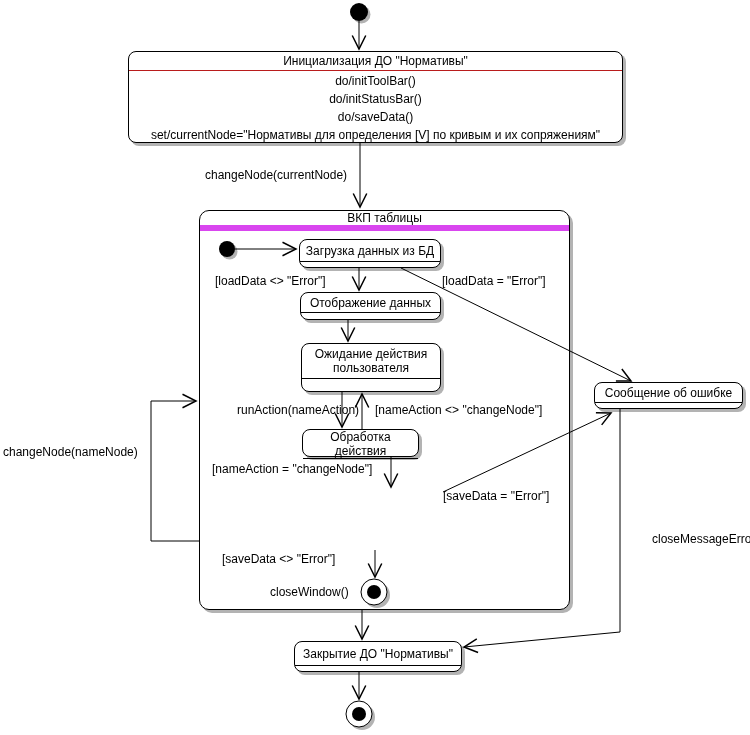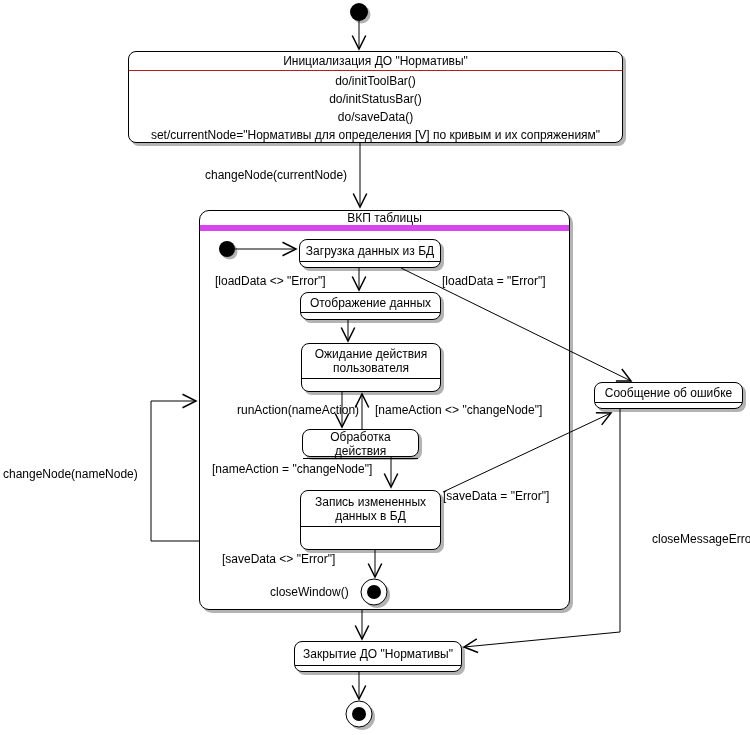--- a/index.html
+++ b/index.html
@@ -61,44 +61,40 @@
   <div class="state" style="left:301px; top:343px; width:140px; height:49px;">
     <div class="state-title">Ожидание действия пользователя</div>
     <div class="state-body" style="height:12px;"></div>
   </div>
 
   <div class="state" style="left:302px; top:429px; width:117px; height:28px;">
     <div class="state-title">Обработка действия</div>
     <div class="state-body" style="height:5px;"></div>
   </div>
 
-  <div class="state" style="left:300px; top:490px; width:141px; height:60px;">
-    <div class="state-title">Запись измененных данных в БД</div>
-    <div class="state-body" style="height:22px;"></div>
-  </div>
 
   <div class="state" style="left:594px; top:382px; width:149px; height:27px;">
     <div class="state-title">Сообщение об ошибке</div>
     <div class="state-body" style="height:5px;"></div>
   </div>
 
   <div class="state" style="left:294px; top:641px; width:168px; height:31px;">
     <div class="state-title">Закрытие ДО "Нормативы"</div>
     <div class="state-body" style="height:5px;"></div>
   </div>
 
   <div class="edge-label" style="left:205px; top:169px;">changeNode(currentNode)</div>
   <div class="edge-label" style="left:215px; top:275px;">[loadData &lt;&gt; "Error"]</div>
   <div class="edge-label" style="left:442px; top:275px;">[loadData = "Error"]</div>
   <div class="edge-label" style="left:205px; top:404px;margin-left:32px;">runAction(nameAction)</div>
   <div class="edge-label" style="left:375px; top:404px;">[nameAction &lt;&gt; "changeNode"]</div>
   <div class="edge-label" style="left:212px; top:463px;">[nameAction = "changeNode"]</div>
   <div class="edge-label" style="left:443px; top:490px;">[saveData = "Error"]</div>
   <div class="edge-label" style="left:222px; top:553px;">[saveData &lt;&gt; "Error"]</div>
-  <div class="edge-label" style="left:3px; top:468px;text-align:center;">changeNode(nameNode)</div>
+  <div class="edge-label" style="left:3px; top:446px;text-align:center;">changeNode(nameNode)</div>
   <div class="edge-label" style="left:270px; top:586px;">closeWindow()</div>
   <div class="edge-label" style="left:652px; top:533px;">closeMessageError()</div>
 
   <svg class="wires" width="750" height="735" viewBox="0 0 750 735">
     <defs>
       <marker id="arrow" markerUnits="userSpaceOnUse" markerWidth="22" markerHeight="18" viewBox="-11 -6 12 12" refX="0" refY="0" orient="auto">
         <path d="M-9,-4.5 L0,0 L-9,4.5" fill="none" stroke="#000" stroke-width="1"></path>
       </marker>
     </defs>
 

